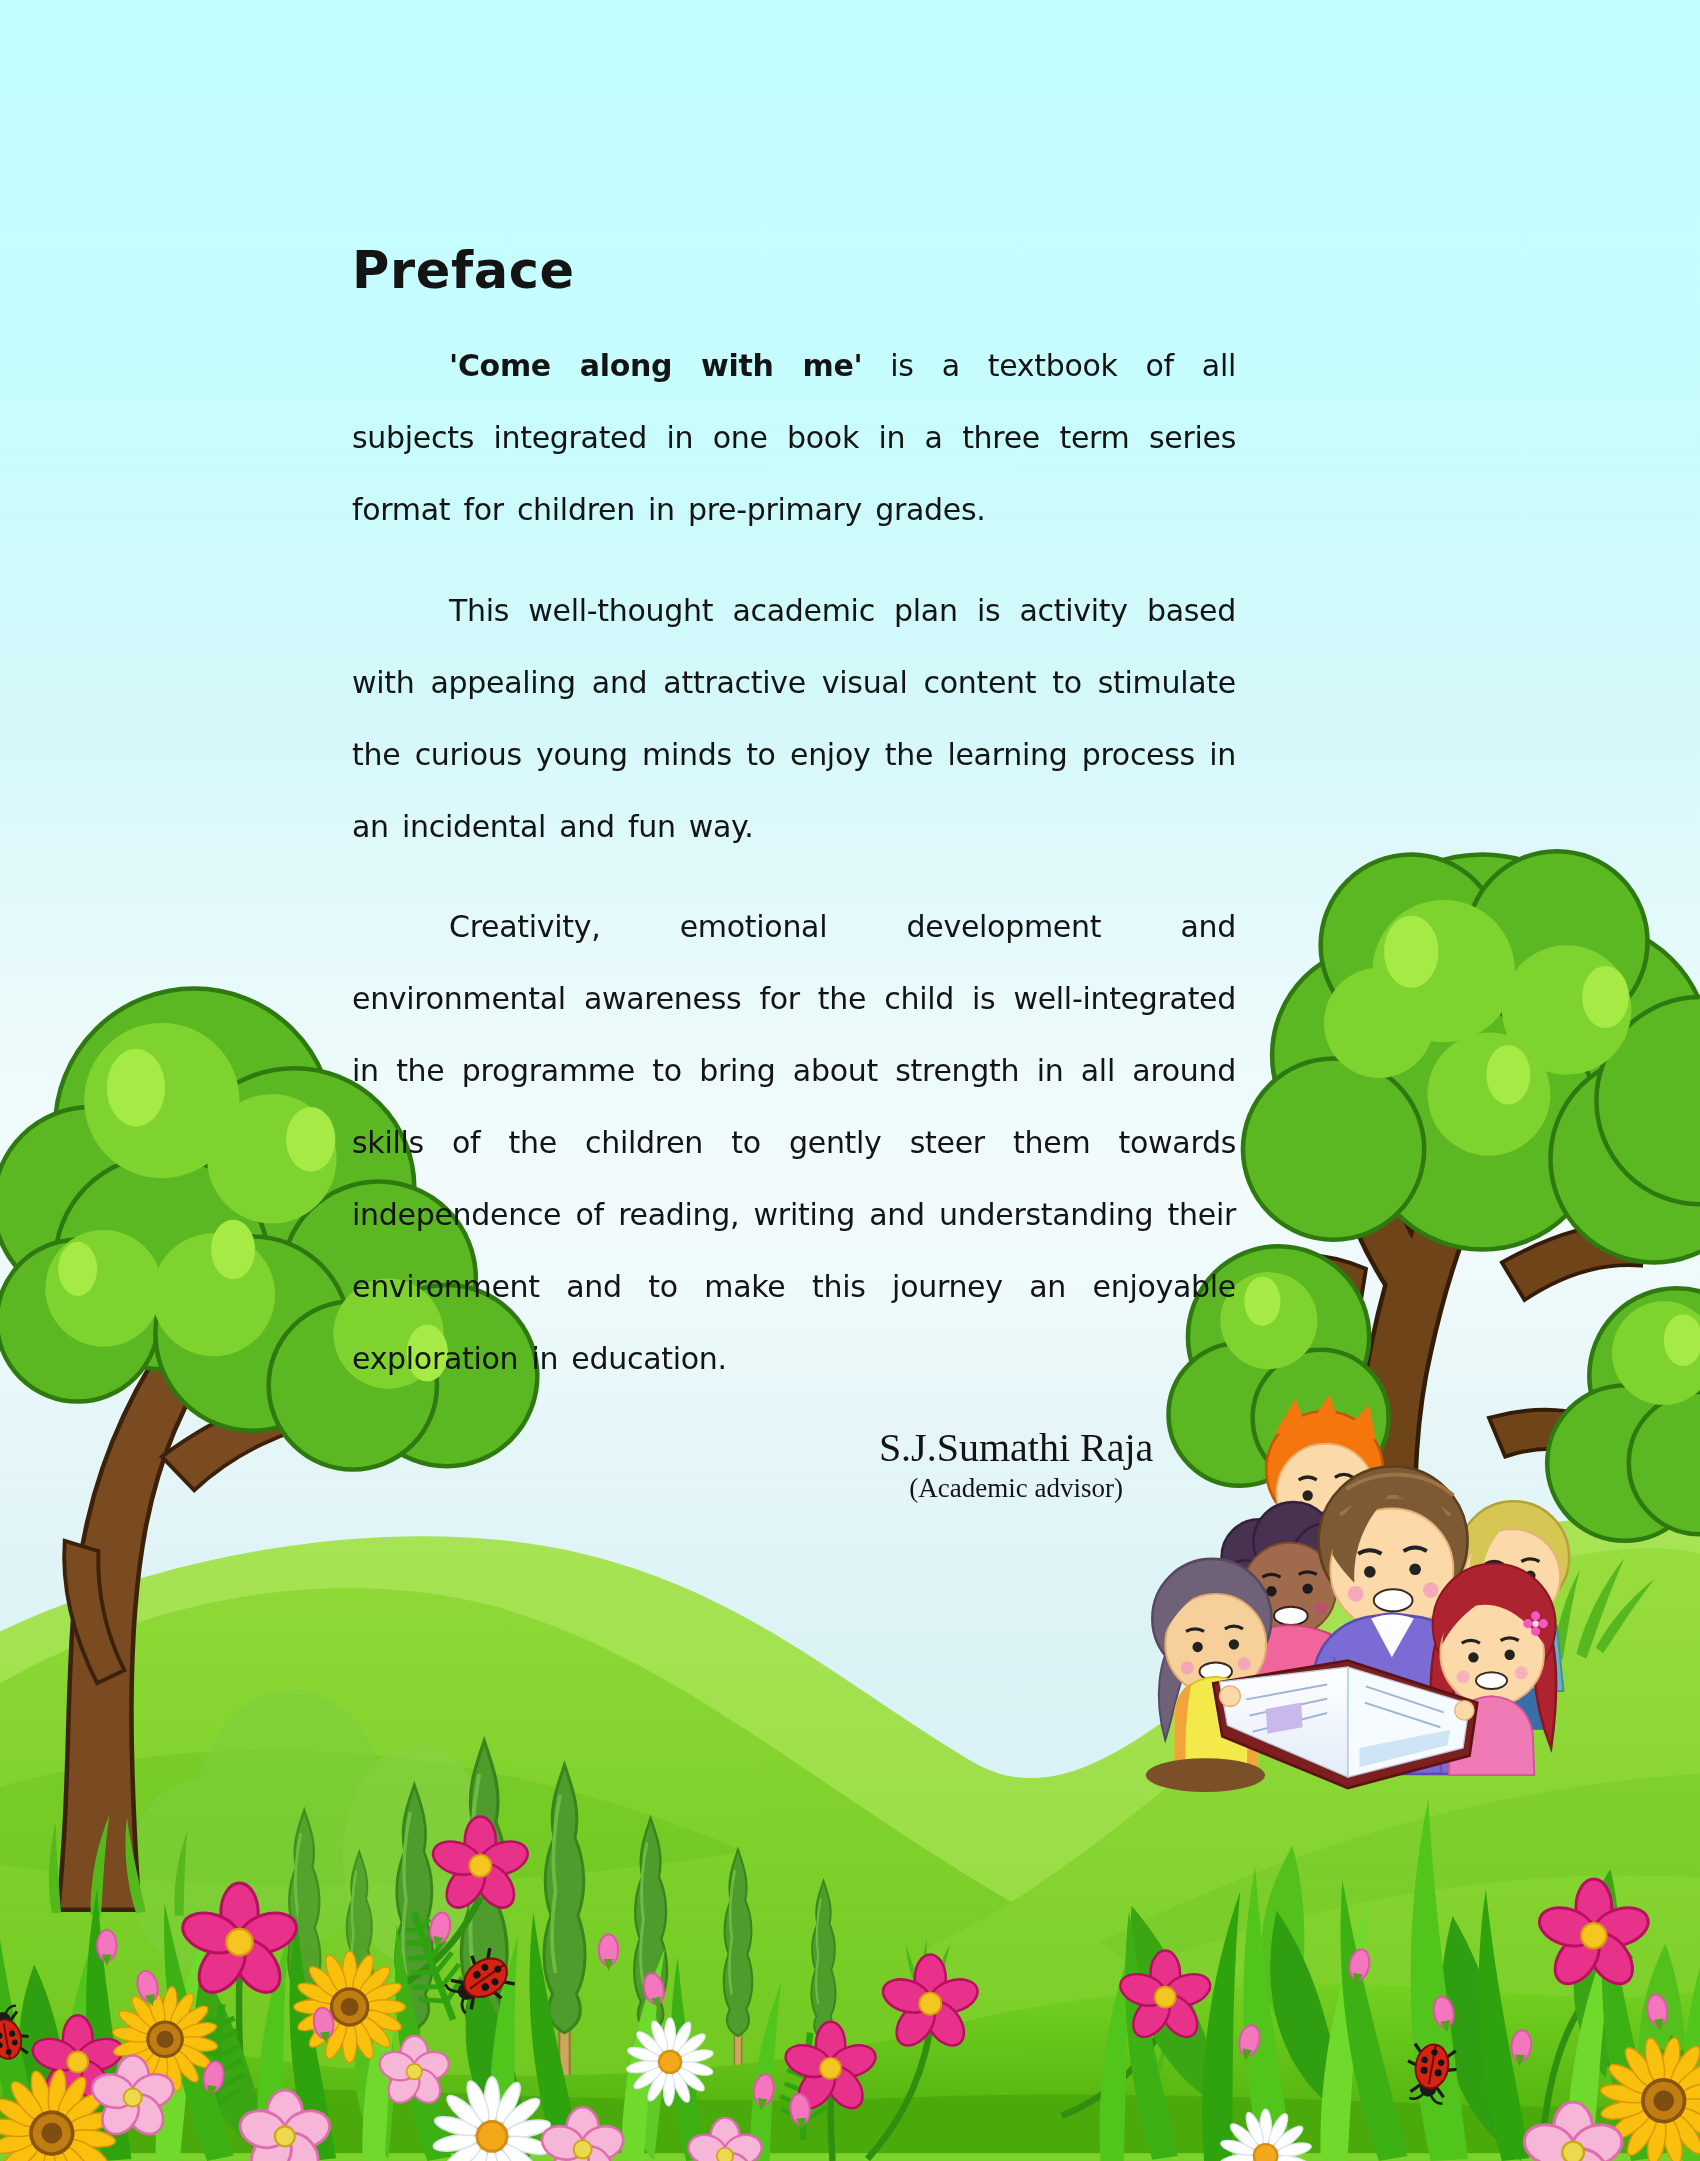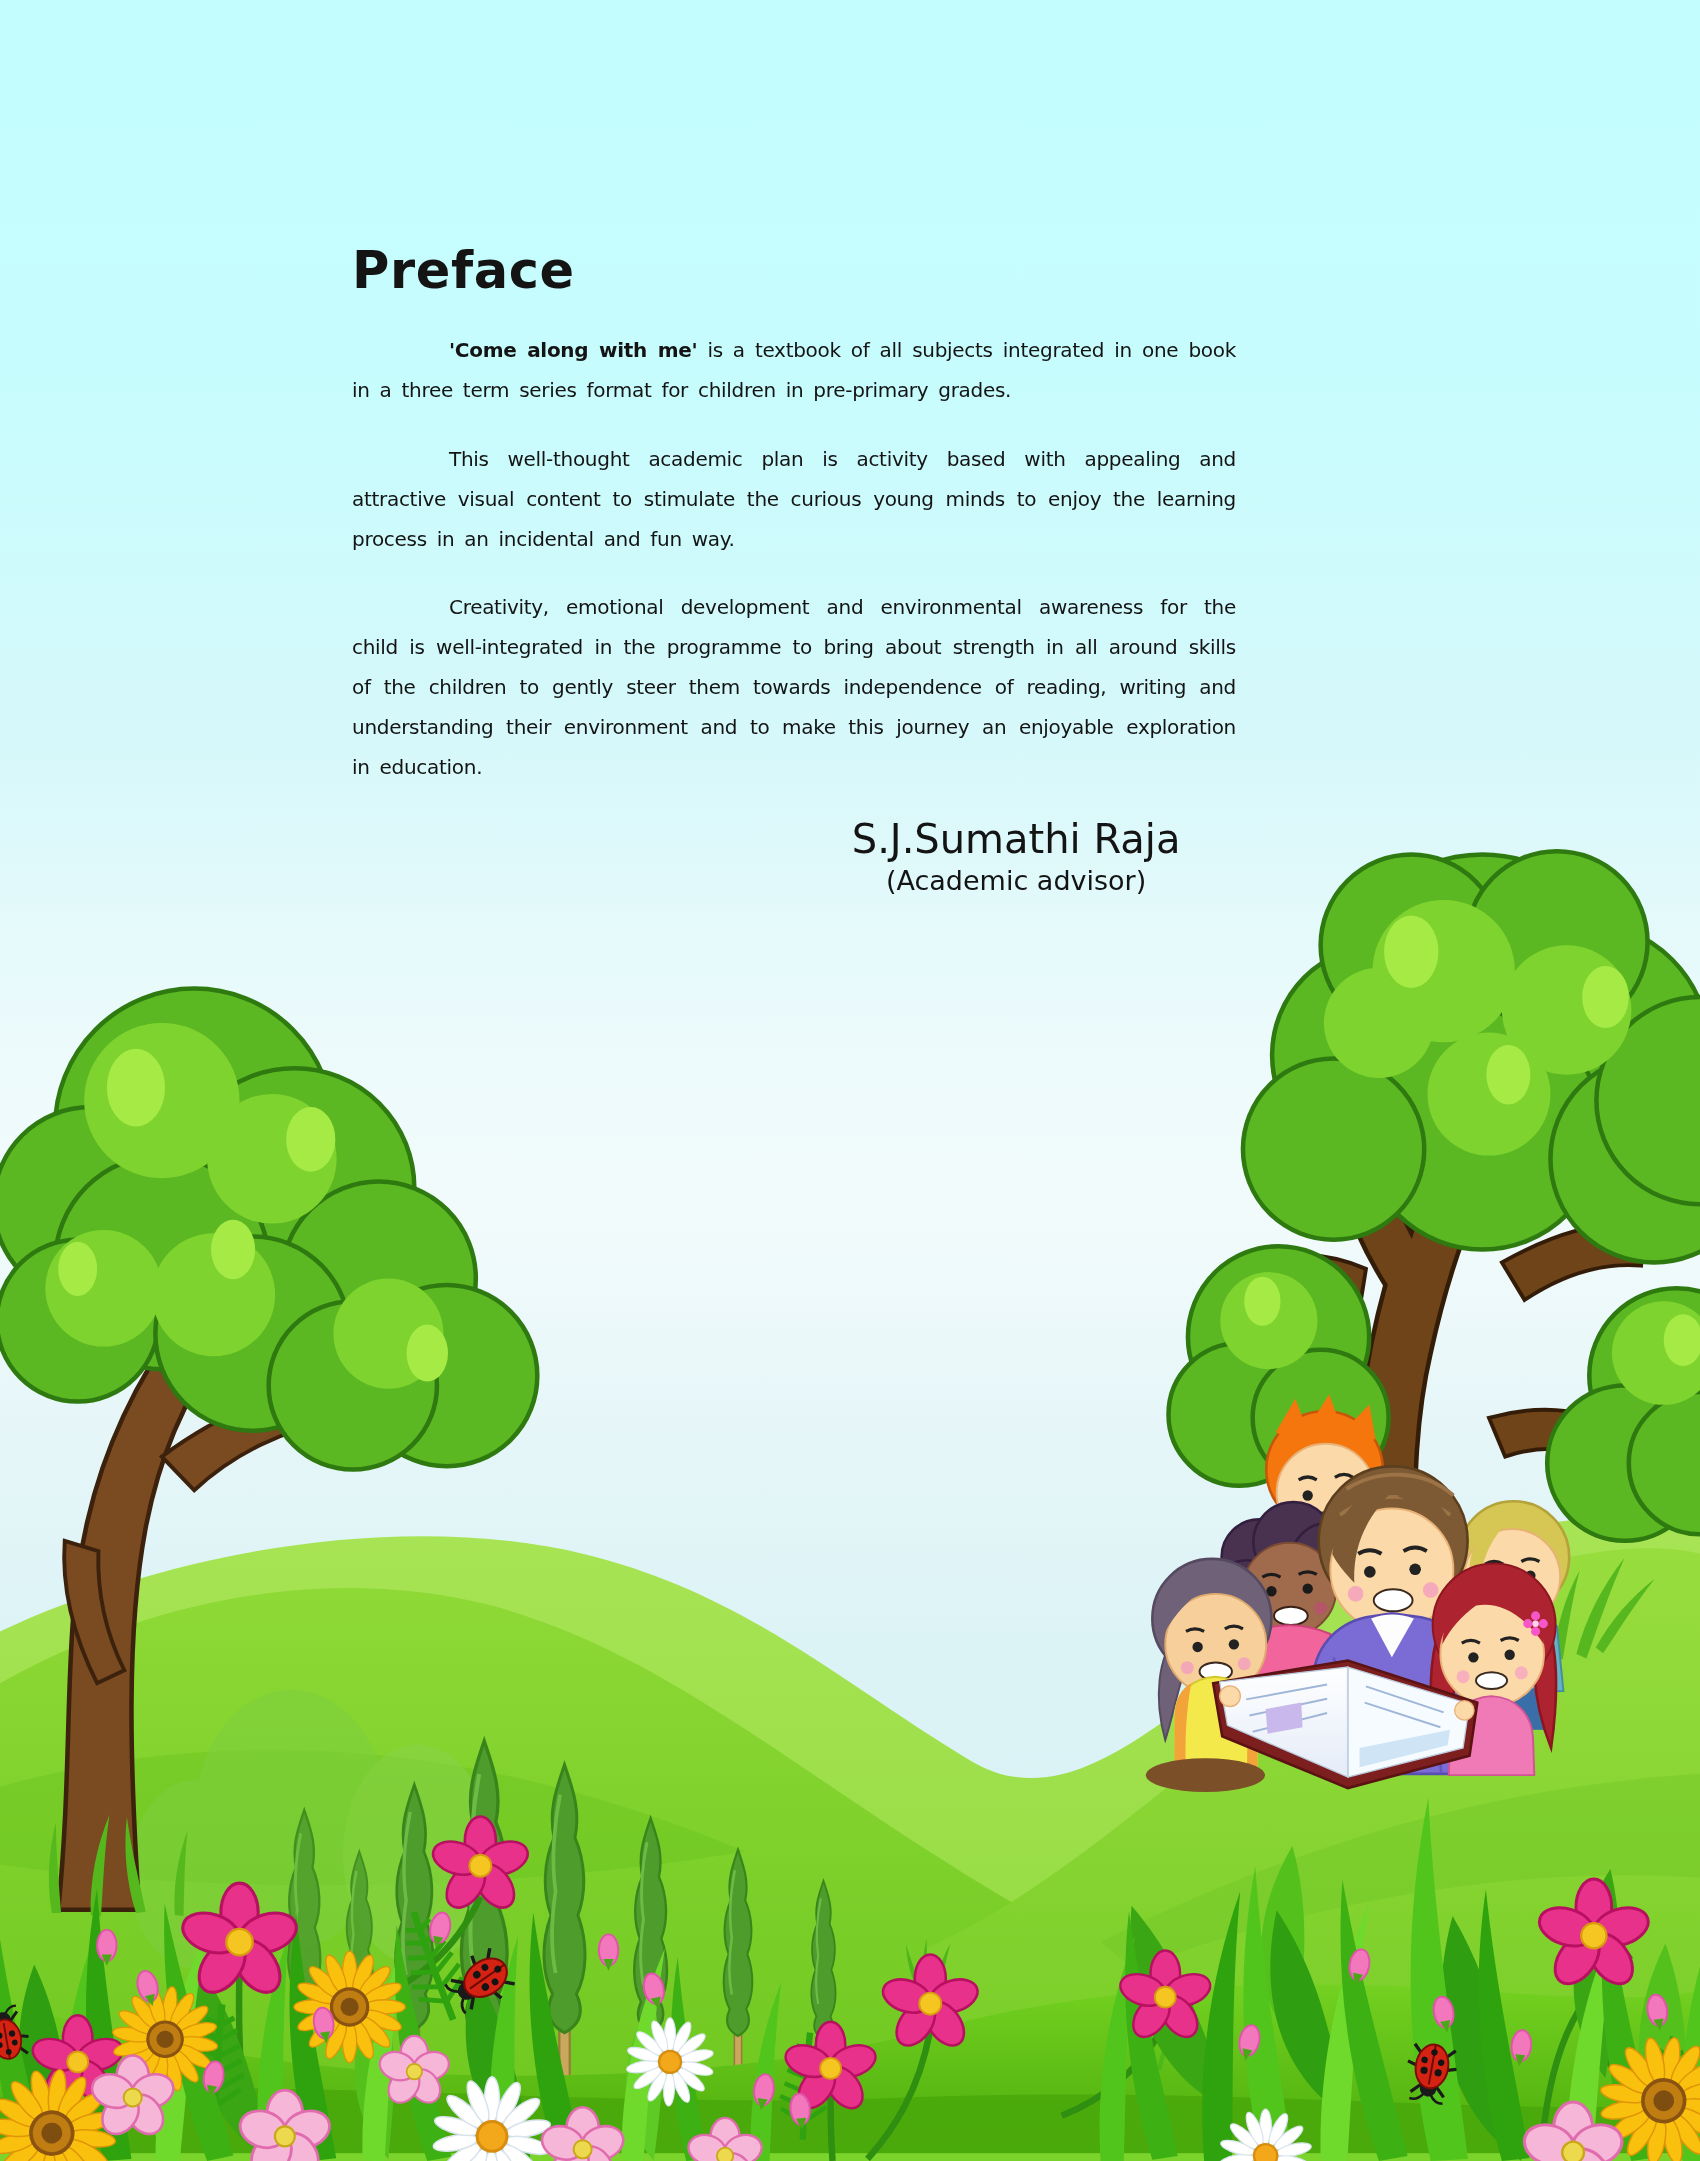--- a/index.html
+++ b/index.html
@@ -9,25 +9,25 @@
     font-family:"DejaVu Sans","Liberation Sans",sans-serif;
   }
   .scene{position:absolute;left:0;top:0;width:1700px;height:2161px;display:block;}
   .content{
     position:absolute; left:352px; top:241px; width:884px; color:#141414;
   }
   .page-title{
     margin:0 0 30px 0; text-align:left; font-size:51px; font-weight:700; letter-spacing:0.6px;
   }
   .content p{
-    margin:0 0 28.5px 0; font-size:20px; line-height:40px;
+    margin:0 0 28.5px 0; font-size:30px; line-height:72px;
     text-align:justify; text-indent:97px; letter-spacing:-0.3px; word-spacing:3.9px;
   }
   .lead{font-weight:700;}
-  .signature{width:401px; margin:2.6px 19.4px 0 auto; text-align:center;}
+  .signature{width:401px; margin:2.6px 19.4px 0 auto; text-align:center;font-family:Liberation Serif, serif;}
   .signature .name{font-size:40px; line-height:47px; font-weight:500;}
   .signature .role{font-size:27px; line-height:35px;}
 </style>
 </head>
 <body>
 
 <div class="page">
 
   <svg class="scene" viewBox="0 0 2626 3338" aria-hidden="true">
     <defs>

